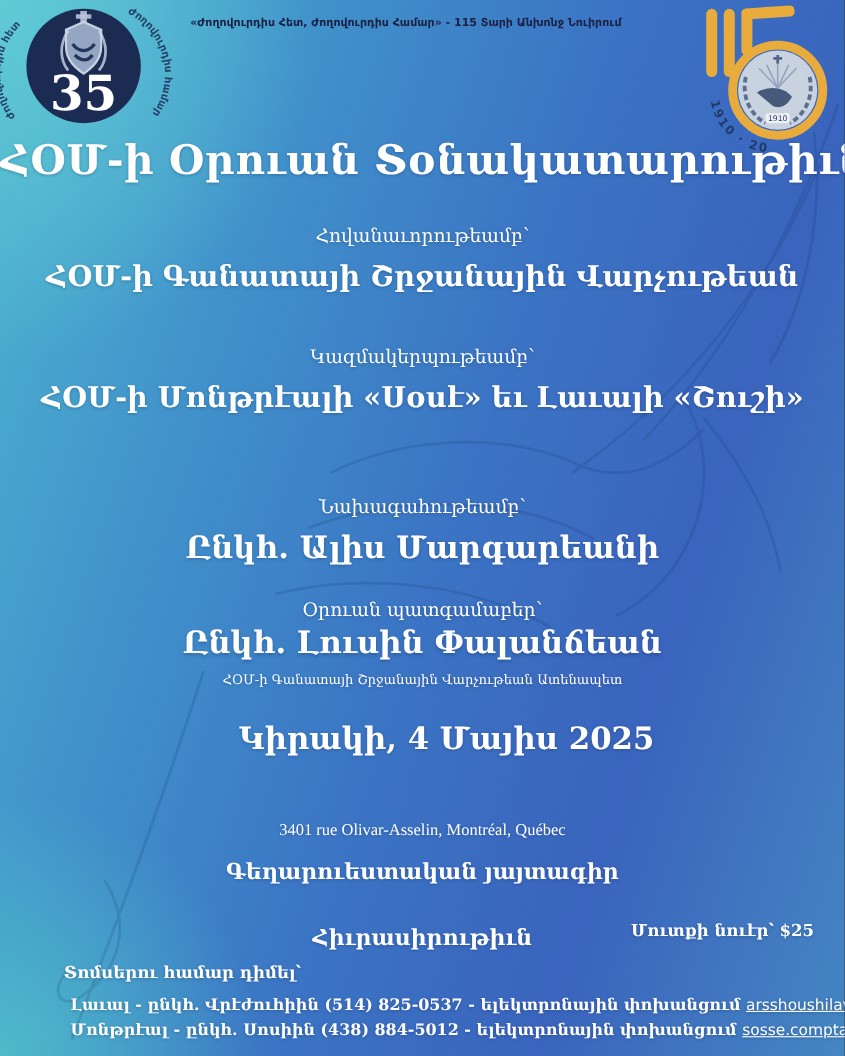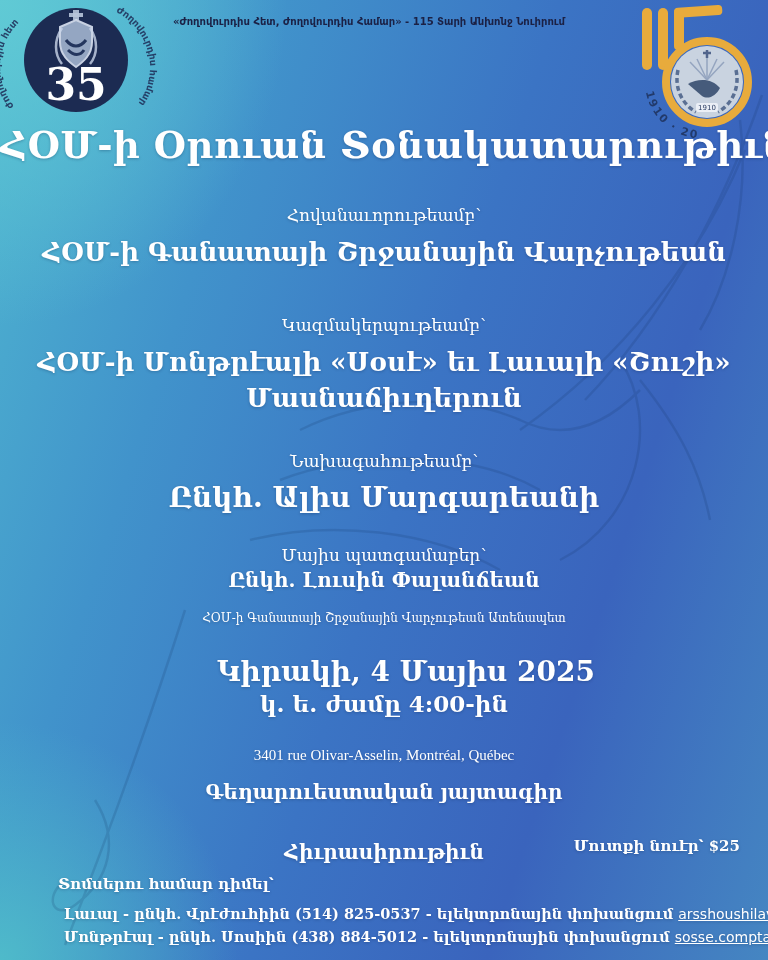--- a/index.html
+++ b/index.html
@@ -26,21 +26,21 @@
   .title{top:124px;font-size:37px;letter-spacing:.5px;}
   .lbl{font-size:17px;}
   .sponsor-label{top:206px;}
   .sponsor-name{top:238px;font-size:26px;}
   .organizer-label{top:316px;}
   .organizer-line1{top:348px;font-size:26px;}
   .organizer-line2{top:384px;font-size:26px;}
   .chair-label{top:452px;}
   .chair-name{top:482px;font-size:28px;}
   .speaker-label{top:546px;}
-  .speaker-name{top:569px;font-size:20px;}
+  .speaker-name{top:569px;font-size:28px;}
   .speaker-title{top:612px;font-size:12px;}
   .date{top:656px;font-size:28px;margin-left:44px;}
   .time{top:691px;font-size:23px;}
   .venue{top:722px;font-size:20px;}
   .address{top:747px;font-size:15px;font-family:"Liberation Serif",serif;font-weight:normal;}
   .program{top:781px;font-size:20px;}
   .reception{top:810px;font-size:20px;margin-top:31px;}
   .admission{top:838px;font-size:15px;left:auto;right:28px;text-align:right;}
   .tickets{top:876px;font-size:15px;left:58px;right:auto;text-align:left;}
   .contact{left:64px;right:12px;text-align:left;font-size:14.5px;}
@@ -139,31 +139,29 @@
 
   <div class="line tagline">«Ժողովուրդիս Հետ, Ժողովուրդիս Համար» - 115 Տարի Անխոնջ Նուիրում</div>
 
   <div class="line title b">ՀՕՄ-ի Օրուան Տօնակատարութիւն</div>
 
   <div class="line lbl sponsor-label">Հովանաւորութեամբ՝</div>
   <div class="line lbl organizer-label">Կազմակերպութեամբ՝</div>
 
   <div class="line b sponsor-name">ՀՕՄ-ի Գանատայի Շրջանային Վարչութեան</div>
   <div class="line b organizer-line1">ՀՕՄ-ի Մոնթրէալի «Սօսէ» եւ Լաւալի «Շուշի»</div>
-  <div class="line b organizer-line2">Մասնաճիւղերուն</div>
 
   <div class="line lbl chair-label">Նախագահութեամբ՝</div>
   <div class="line b chair-name">Ընկհ. Ալիս Մարգարեանի</div>
 
-  <div class="line lbl speaker-label">Մայիս պատգամաբեր՝</div>
+  <div class="line lbl speaker-label">Օրուան պատգամաբեր՝</div>
   <div class="line b speaker-name">Ընկհ. Լուսին Փալանճեան</div>
   <div class="line speaker-title">ՀՕՄ-ի Գանատայի Շրջանային Վարչութեան Ատենապետ</div>
 
   <div class="line b date">Կիրակի, 4 Մայիս 2025</div>
-  <div class="line b time">կ. ե. ժամը 4:00-ին</div>
   <div class="line address">3401 rue Olivar-Asselin, Montréal, Québec</div>
 
   <div class="line b program">Գեղարուեստական յայտագիր</div>
   <div class="line b reception">Հիւրասիրութիւն</div>
   <div class="line b admission">Մուտքի նուէր՝ $25</div>
 
   <div class="line b tickets">Տոմսերու համար դիմել՝</div>
 
   <div class="line b contact contact1">
     <span>Լաւալ - ընկհ. Վրէժուհիին (514) 825-0537 - ելեկտրոնային փոխանցում </span><span class="email">arsshoushilaval@gmail.com</span>

